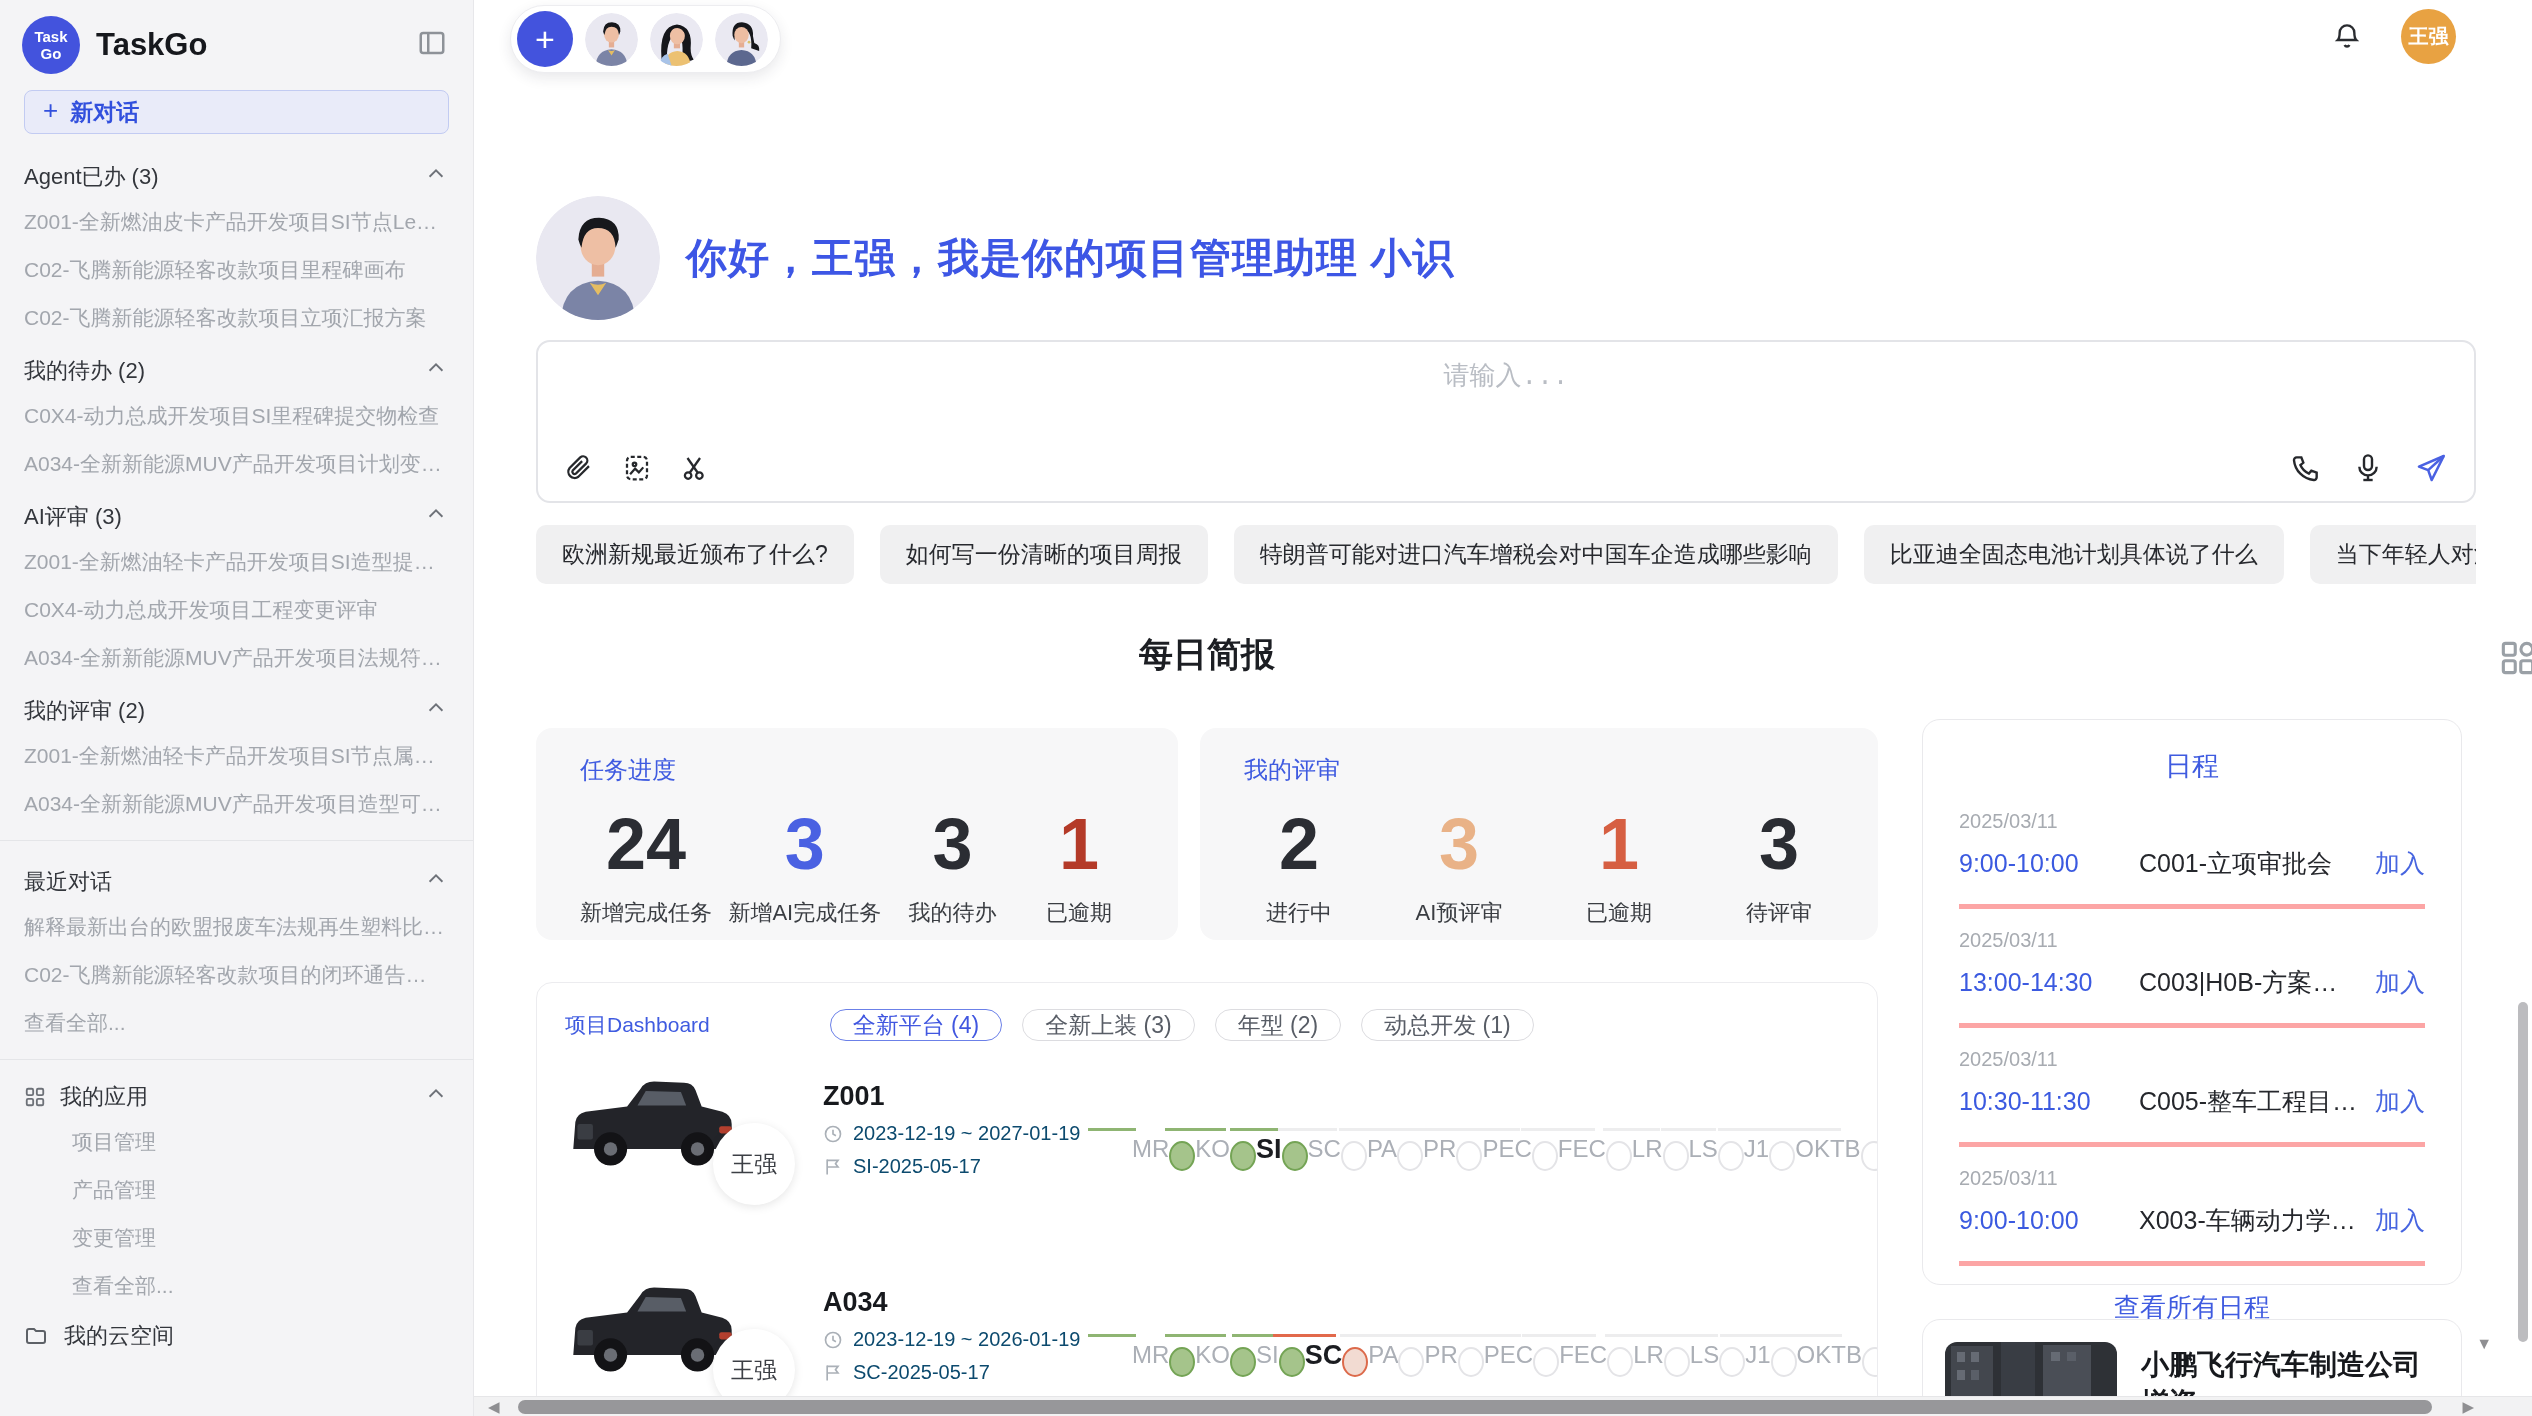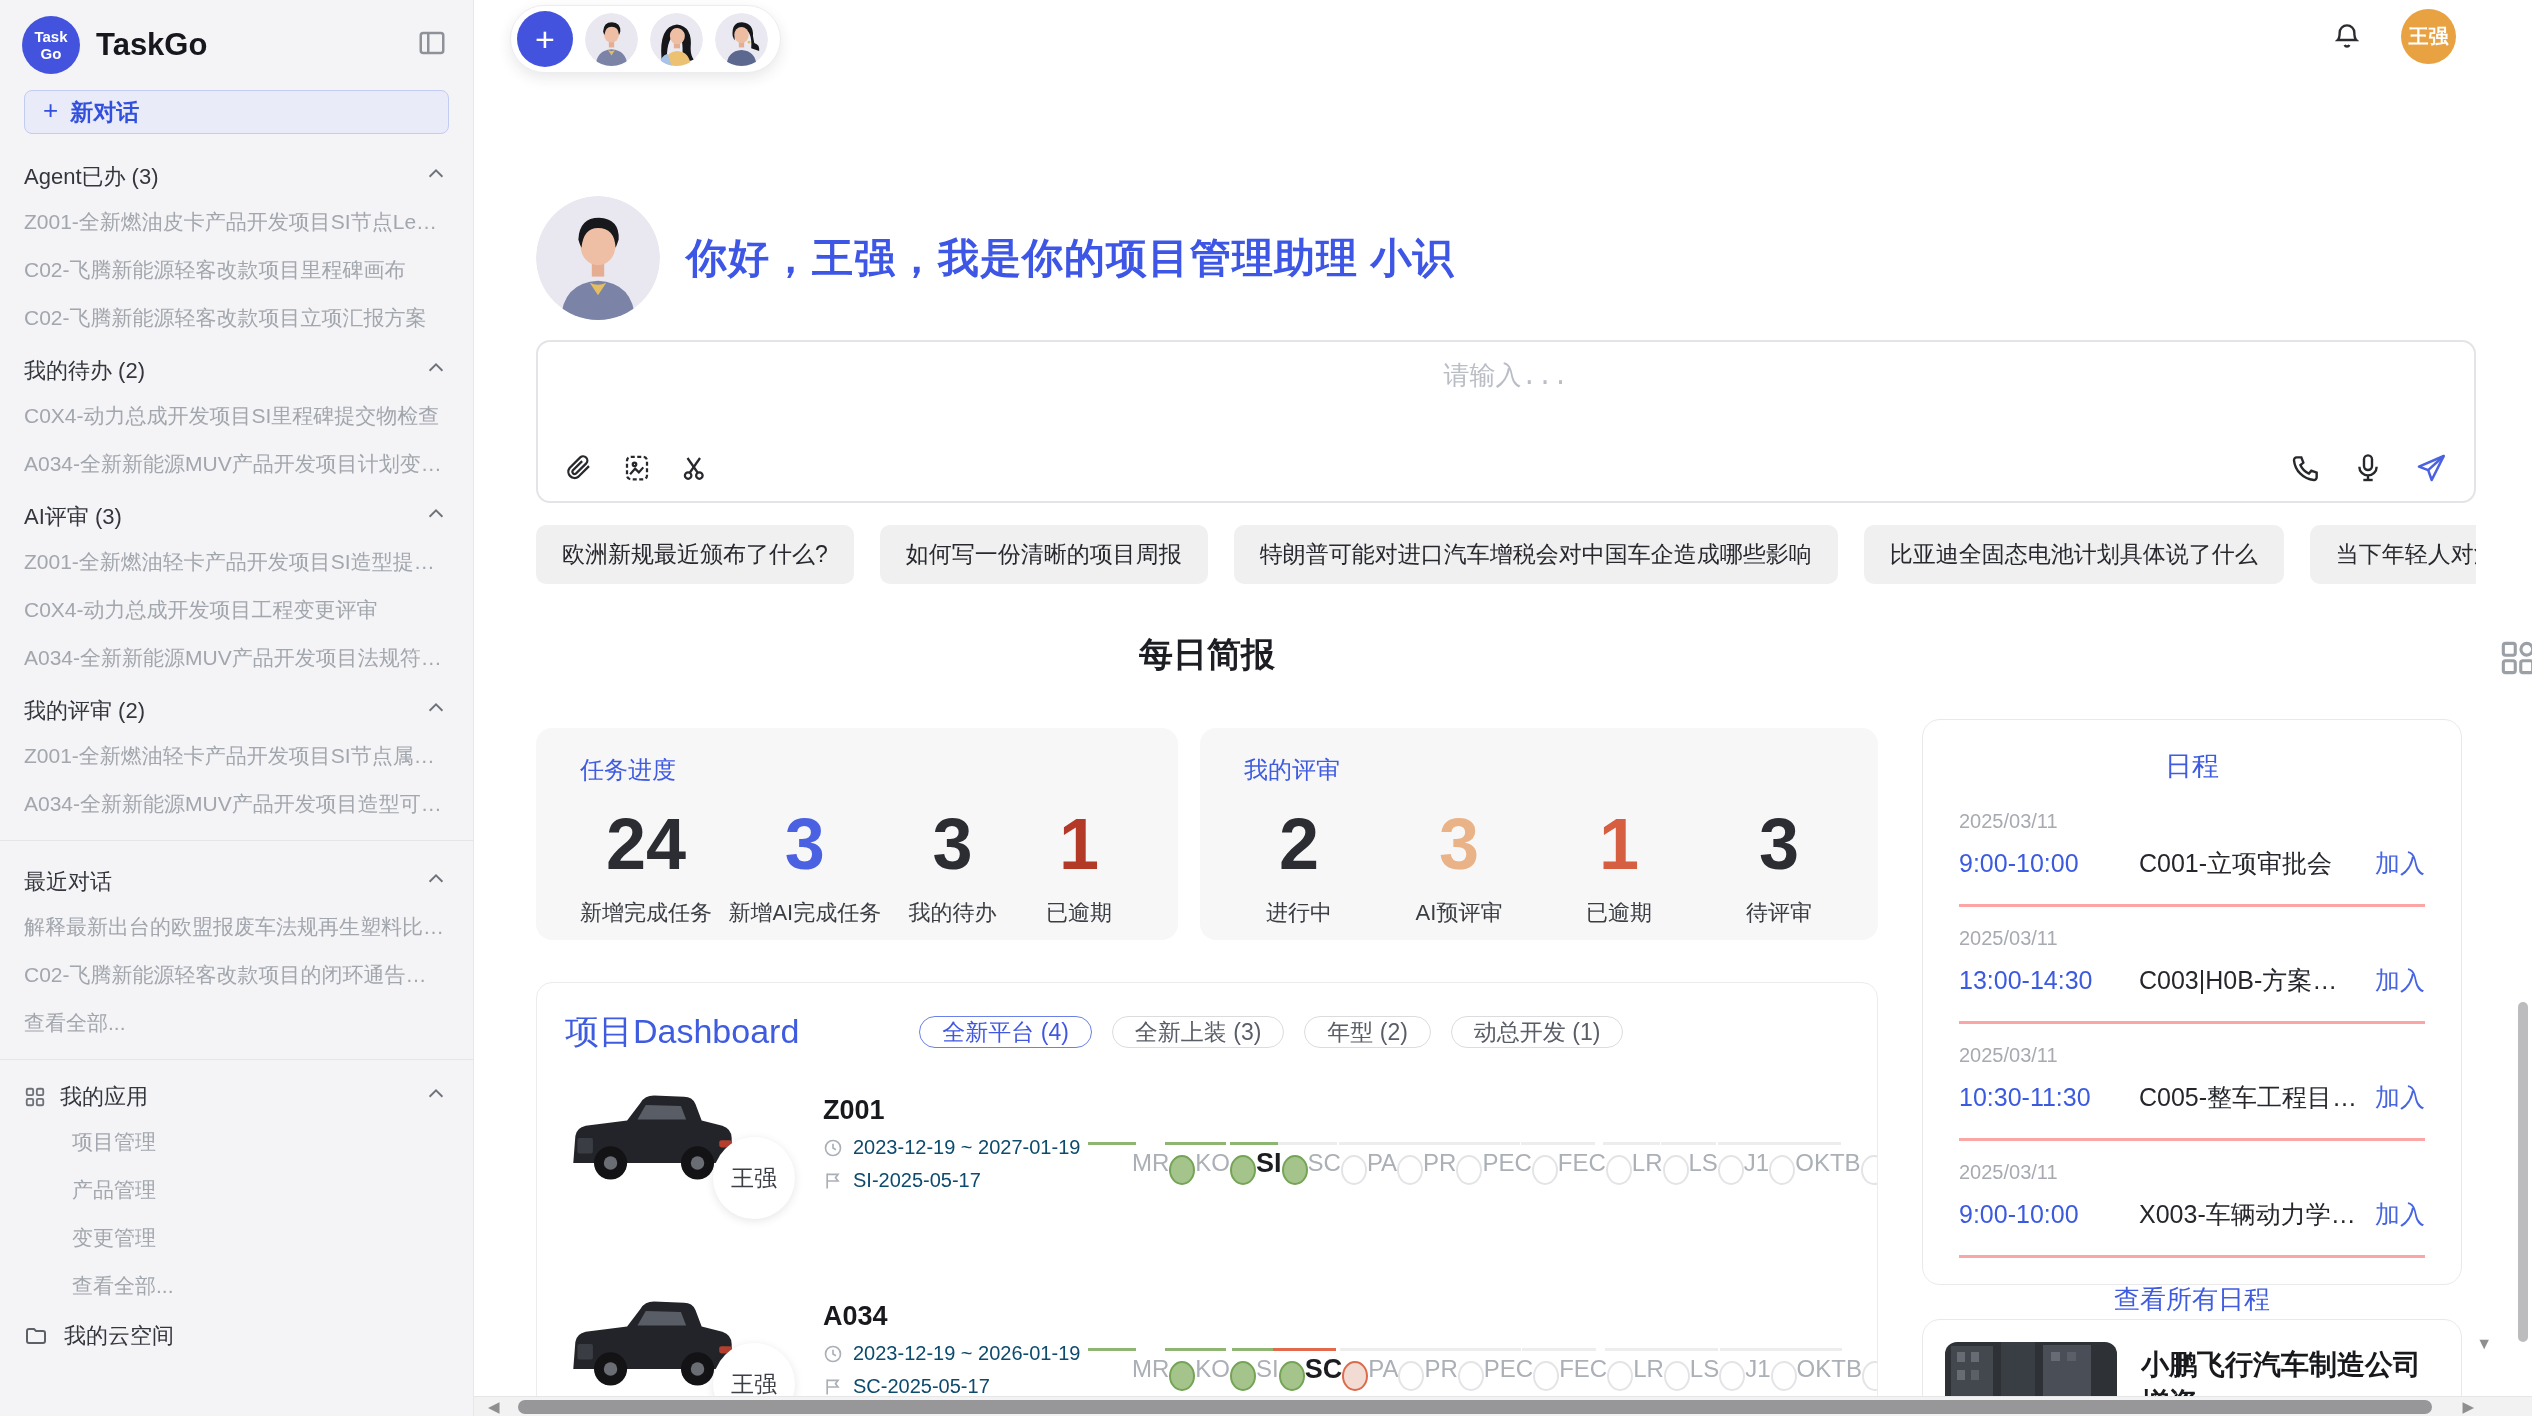--- a/index.html
+++ b/index.html
@@ -62,21 +62,21 @@
   .stat-card { background:#f7f7f8; border-radius:16px; height:212px; padding:26px 44px 0; }
   .stat-card.c0 { width:642px; } .stat-card.c1 { width:678px; }
   .stat-card .sc-title { font-size:24px; color:#3f5be0; }
   .stat-row { display:flex; justify-content:space-between; margin-top:18px; }
   .stat { text-align:center; min-width:110px; }
   .stat .num { font-size:72px; font-weight:600; line-height:80px; }
   .stat .lab { margin-top:14px; font-size:22px; color:#3a3d42; }
 
   .dash-card { margin-top:42px; width:1342px; height:560px; border:1px solid #ececef; border-radius:16px; background:#fff; padding:26px 28px; position:relative; overflow:hidden; }
   .dash-head { display:flex; align-items:center; }
-  .dash-title { font-size:34px; color:#3f5be0; font-weight:500; }
+  .dash-title { font-size:21px; color:#3f5be0; font-weight:500; }
   .dash-filters { display:flex; gap:20px; margin-left:120px; }
   .filter-chip { height:32px; border-radius:23px; border:1px solid #dcdce0; background:#fff; color:#585d66; font-size:23px; display:flex; align-items:center; padding:0 22px; cursor:pointer; }
   .filter-chip.selected { border-color:#6b80e8; color:#4157e0; }
 
   .proj-row { display:flex; margin-top:14px; height:192px; }
   .truck-wrap { position:relative; width:258px; flex:none; }
   .truck-img { position:absolute; left:0; top:8px; width:176px; height:118px; }
   .owner-badge { position:absolute; left:148px; top:68px; width:82px; height:82px; border-radius:50%; background:#fff; box-shadow:0 2px 10px rgba(0,0,0,.10); display:flex; align-items:center; justify-content:center; font-size:23px; color:#3c3f45; }
   .proj-info { width:265px; flex:none; padding-top:26px; }
   .proj-code { font-size:27px; font-weight:700; color:#17191d; }
@@ -91,21 +91,21 @@
   .ms .dot { position:relative; z-index:1; width:26px; height:30px; border-radius:50%; background:#fff; border:2px solid #e4e4e7; }
   .ms.done .dot { background:#a5c48b; border-color:#74a455; }
   .ms.current .dot { background:#f2dbd2; border-color:#dc6a4b; }
   .ms.conn-done::before,.ms.conn-current::before,.ms.conn-todo::before { content:''; position:absolute; right:50%; top:63px; width:100%; height:3px; }
   .ms.conn-done::before { background:#8fb573; }
   .ms.conn-current::before { background:#e2694b; }
   .ms.conn-todo::before { background:#ededee; }
 
   .sched-card { width:540px; height:566px; border:1px solid #e9e9ec; border-radius:18px; background:#fff; padding:28px 36px 0; }
   .sched-title { text-align:center; font-size:27px; color:#3f5be0; margin-bottom:6px; }
-  .sched-item { padding:20px 0 24px; border-bottom:3px solid #fca5a5; }
+  .sched-item { padding:20px 0 24px; border-bottom:5px solid #fca5a5; }
   .sched-date { font-size:20px; color:#a7abb1; }
   .sched-row { display:flex; align-items:center; margin-top:14px; }
   .sched-time { width:180px; flex:none; font-size:25px; color:#3b5ae0; font-weight:500; }
   .sched-name { flex:1; font-size:25px; color:#25272c; white-space:nowrap; overflow:hidden; text-overflow:ellipsis; }
   .sched-join { flex:none; font-size:25px; color:#4765e0; cursor:pointer; margin-left:16px; }
   .sched-viewall { text-align:center; font-size:26px; color:#3f5be0; padding:24px 0; cursor:pointer; }
 
   .news-card { margin-top:34px; width:540px; height:160px; border:1px solid #e9e9ec; border-radius:18px; background:#fff; padding:22px; display:flex; gap:24px; }
   .news-img { width:172px; height:128px; border-radius:12px; overflow:hidden; flex:none; }
   .news-body { flex:1; overflow:hidden; }

